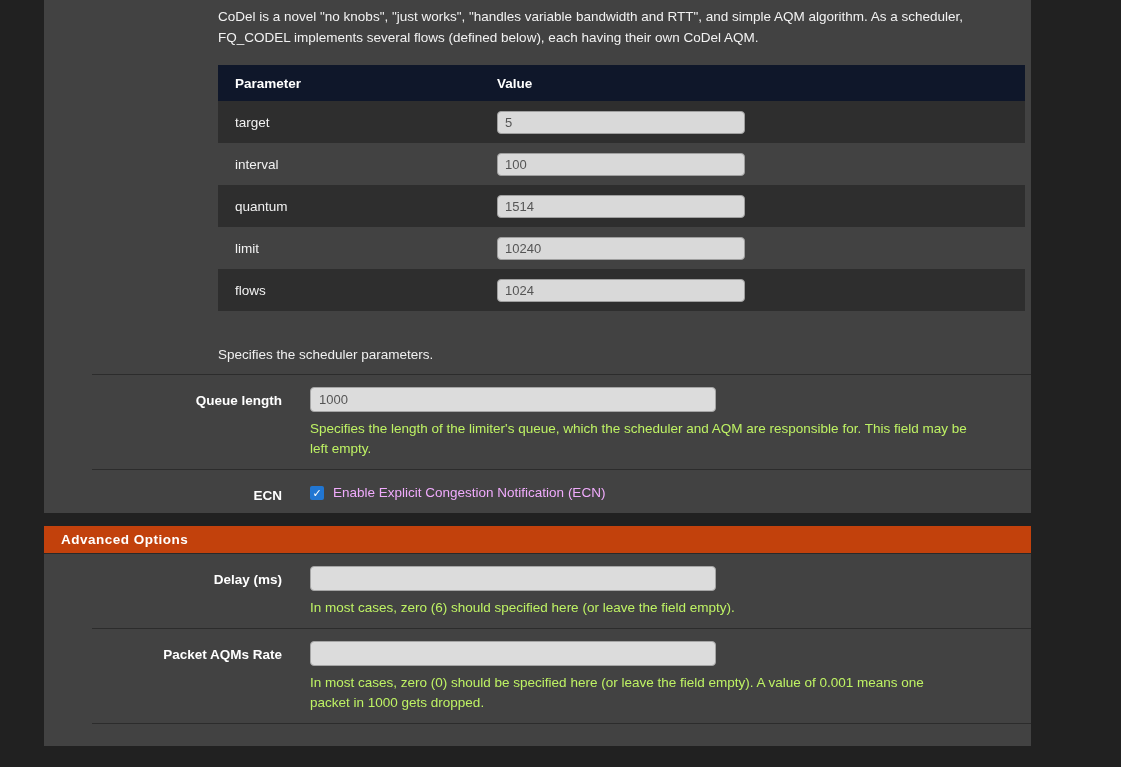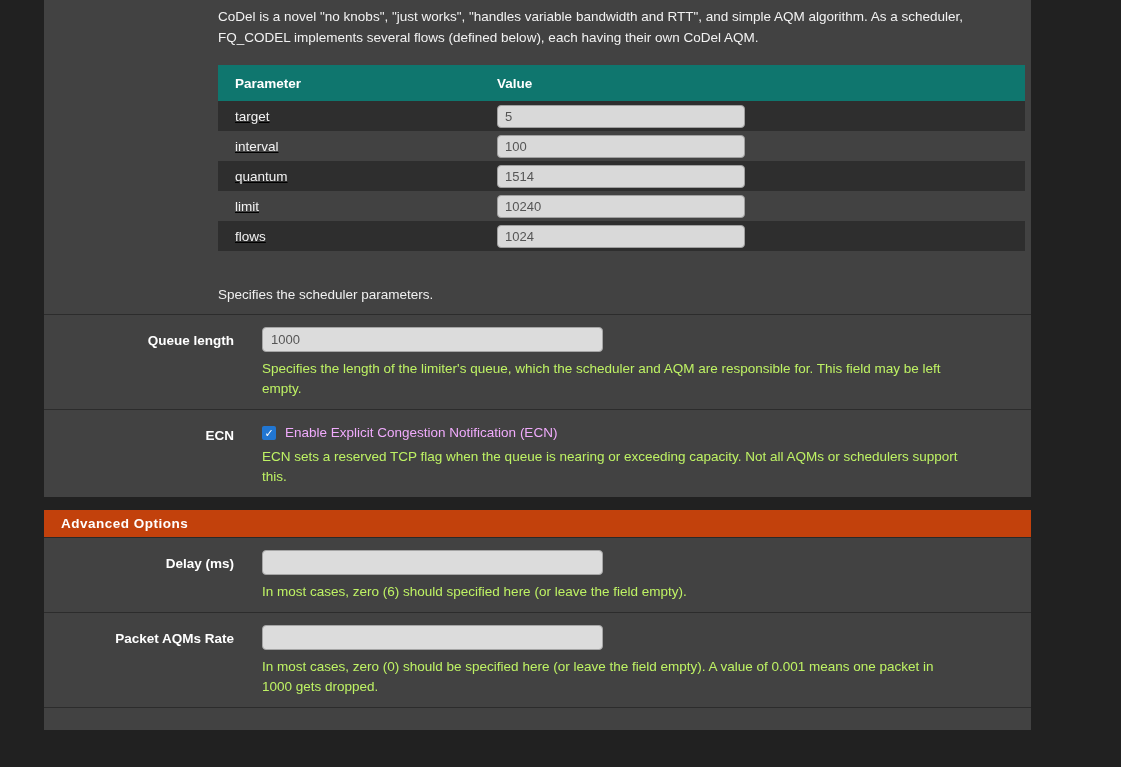--- a/index.html
+++ b/index.html
@@ -28,30 +28,30 @@
 
   
   table.sched {
     margin-top: 17px;
     width: 807px;
     border-collapse: collapse;
     table-layout: fixed;
   }
   table.sched col.c1 { width: 277px; }
   table.sched thead th {
-    background: #0f766e;
+    background: #0f172a;
     height: 36px;
     text-align: left;
     color: #ffffff;
     font-size: 13.5px;
     font-weight: 700;
     padding-left: 17px;
   }
   table.sched thead th.vcol { padding-left: 2px; }
-  table.sched tbody tr { height: 30px; text-decoration: underline; }
+  table.sched tbody tr { height: 42px; }
   table.sched tbody tr:nth-child(odd) { background: #2e2e2e; }
   table.sched tbody td {
     font-size: 13.5px;
     color: #f2f2f2;
     padding-left: 17px;
     vertical-align: middle;
   }
   table.sched tbody td.vcell { padding-left: 2px; }
   input.tbl-input {
     width: 248px; height: 23px;
@@ -68,34 +68,35 @@
     padding-bottom: 12px;
     font-size: 13.5px;
     color: #f0f0f0;
   }
 
   
   .form-row {
     display: flex;
     border-top: 1px solid #2c2c2c;
     padding: 12px 16px 10px 0;
+    margin-left: 48px;
   }
   .form-row.no-top { border-top: none; }
   .flabel {
     width: 190px;
     text-align: right;
     font-weight: 700;
     font-size: 13.5px;
     color: #ffffff;
     padding-top: 6px;
     flex-shrink: 0;
   }
   .fcontrol { margin-left: 28px; width: 760px; }
   input.form-input {
-    width: 341px; height: 25px;
+    width: 406px; height: 25px;
     background: #dcdcdc;
     border: 1px solid #a5a5a5;
     border-radius: 4px;
     color: #555555;
     font-size: 13px;
     font-family: "Liberation Sans", sans-serif;
     padding: 0 8px;
   }
   .fhelp {
     margin-top: 7px;
@@ -200,21 +201,20 @@
 
     <div class="form-row">
       <div class="flabel">ECN</div>
       <div class="fcontrol">
         <div class="checkline">
           <span class="checkbox">
               <span>✓</span>
             </span>
           <span class="checklabel">Enable Explicit Congestion Notification (ECN)</span>
         </div>
-        <div class="fhelp">ECN sets a reserved TCP flag when the queue is nearing or exceeding capacity. Not all AQMs or schedulers support this.</div>
       </div>
     </div>
 
   </div>
 </div>
 
 <div class="gap"></div>
 
 <div class="panel">
   <div class="panel-header">

